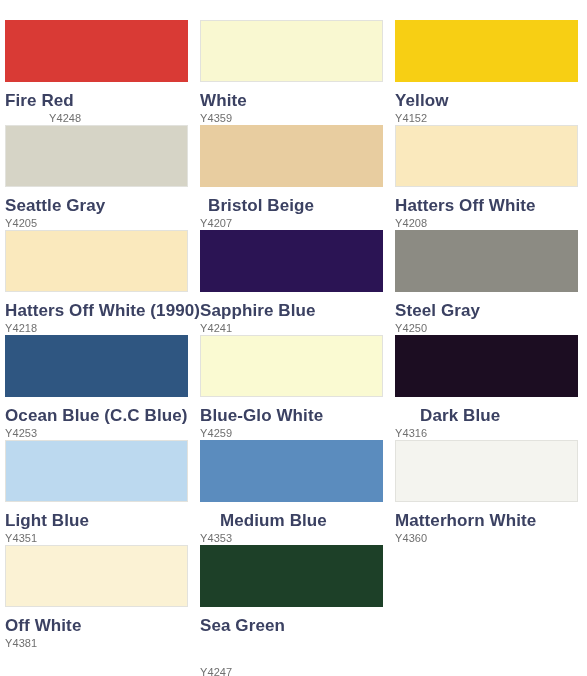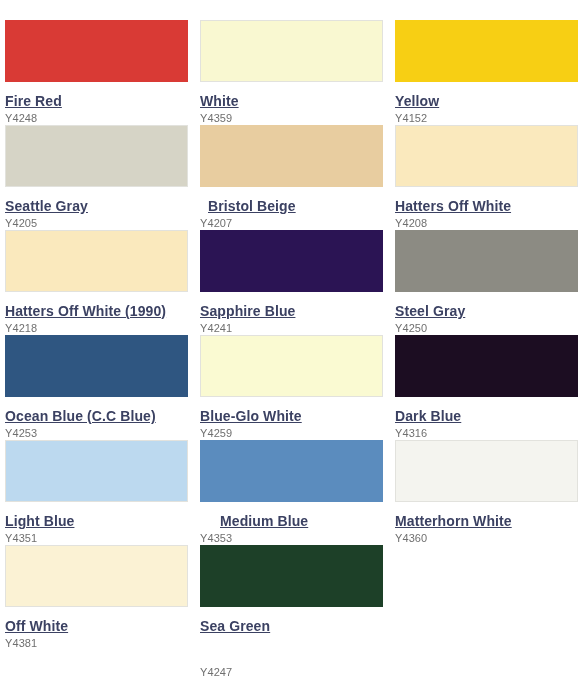--- a/index.html
+++ b/index.html
@@ -35,47 +35,46 @@
     height: 62px;
     box-sizing: border-box;
     display: block;
   }
   .swatch-chip.bordered {
     border: 1px solid #e2e2dd;
   }
   .swatch-name {
     display: block;
     margin-top: 12px;
-    font-size: 14px;
+    font-size: 17px;
     font-weight: bold;
     line-height: 14px;
     color: #3b4162;
     letter-spacing: 0.1px;
     white-space: nowrap;
-    text-decoration: underline;
   }
   .swatch-code {
     display: block;
     margin-top: 3px;
     font-size: 11px;
     font-weight: normal;
     line-height: 14px;
     color: #6f6f6f;
     letter-spacing: 0.1px;
     white-space: nowrap;
   }
 </style>
 </head>
 <body style="background: rgb(255, 255, 255);">
 
 <main id="swatch-grid">
     <div class="swatch-cell">
       <div class="swatch-chip" style="background-color: rgb(217, 58, 53);"></div>
       <span class="swatch-name" style="color: rgb(59, 65, 98);">Fire Red</span>
-      <span class="swatch-code" style="color: rgb(111, 111, 111);">Y4248</span>
+      <span class="swatch-code" style="color: rgb(111, 111, 111); margin-left: 44px;">Y4248</span>
     </div>
     <div class="swatch-cell">
       <div class="swatch-chip bordered" style="background-color: rgb(249, 248, 209);"></div>
       <span class="swatch-name" style="color: rgb(59, 65, 98);">White</span>
       <span class="swatch-code" style="color: rgb(111, 111, 111);">Y4359</span>
     </div>
     <div class="swatch-cell">
       <div class="swatch-chip" style="background-color: rgb(247, 207, 20);"></div>
       <span class="swatch-name" style="color: rgb(59, 65, 98);">Yellow</span>
       <span class="swatch-code" style="color: rgb(111, 111, 111);">Y4152</span>
@@ -115,21 +114,21 @@
       <span class="swatch-name" style="color: rgb(59, 65, 98);">Ocean Blue (C.C Blue)</span>
       <span class="swatch-code" style="color: rgb(111, 111, 111);">Y4253</span>
     </div>
     <div class="swatch-cell">
       <div class="swatch-chip bordered" style="background-color: rgb(250, 250, 210);"></div>
       <span class="swatch-name" style="color: rgb(59, 65, 98);">Blue-Glo White</span>
       <span class="swatch-code" style="color: rgb(111, 111, 111);">Y4259</span>
     </div>
     <div class="swatch-cell">
       <div class="swatch-chip" style="background-color: rgb(28, 13, 34);"></div>
-      <span class="swatch-name" style="color: rgb(59, 65, 98);">Dark Blue</span>
+      <span class="swatch-name" style="color: rgb(59, 65, 98); margin-left: 25px;">Dark Blue</span>
       <span class="swatch-code" style="color: rgb(111, 111, 111);">Y4316</span>
     </div>
     <div class="swatch-cell">
       <div class="swatch-chip bordered" style="background-color: rgb(188, 217, 239);"></div>
       <span class="swatch-name" style="color: rgb(59, 65, 98);">Light Blue</span>
       <span class="swatch-code" style="color: rgb(111, 111, 111);">Y4351</span>
     </div>
     <div class="swatch-cell">
       <div class="swatch-chip" style="background-color: rgb(91, 140, 190);"></div>
       <span class="swatch-name" style="color: rgb(59, 65, 98); margin-left: 20px;">Medium Blue</span>

